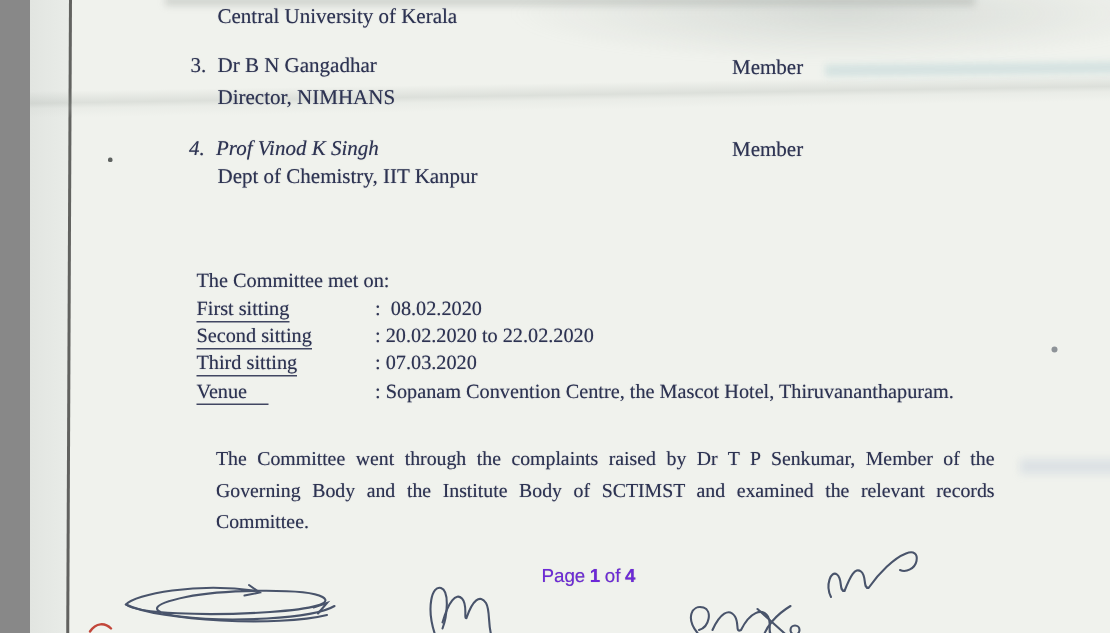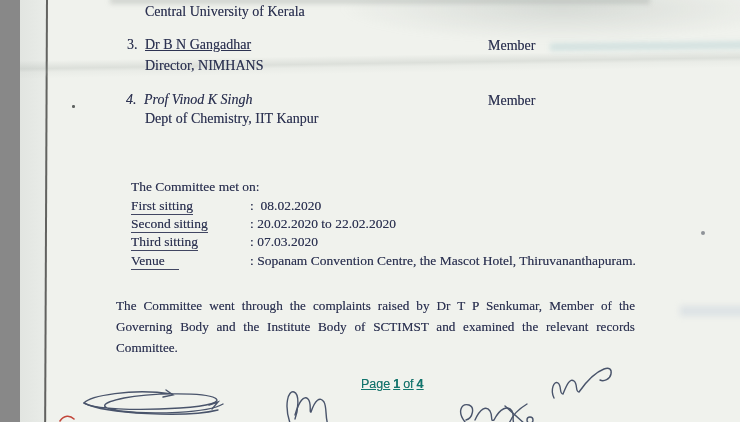--- a/index.html
+++ b/index.html
@@ -42,29 +42,29 @@
 
   
   .meet-rows { position:absolute; left:111px; top:197px; font-size:13.5px; }
   .meet-row { height:18.2px; line-height:18.2px; white-space:nowrap; text-shadow:0 0 0.6px rgba(45,51,82,0.55); }
   .meet-label { display:inline-block; width:119px; }
   .meet-label i { font-style:normal; border-bottom:1.2px solid rgba(45,51,82,0.9); padding-bottom:1px; }
   .meet-label.venue i { padding-right:14px; }
   .meet-value { white-space:pre; }
 
   
-  .para { position:absolute; left:96px; top:295px; width:519px; font-size:13.2px; }
+  .para { position:absolute; left:124px; top:295px; width:519px; font-size:13.2px; }
   .pline { text-align:justify; text-align-last:justify; line-height:21px;
     text-shadow:0 0 0.6px rgba(45,51,82,0.55); }
   .pline.last { text-align-last:auto; }
 
   
   .page-label { position:absolute; left:341px; top:377px;
-    font-family:"Liberation Sans","DejaVu Sans",sans-serif; font-size:12.5px; color:#0f766e;
-    text-shadow:0 0 0.5px rgba(58,63,63,0.5);text-decoration:underline; }
+    font-family:"Liberation Sans","DejaVu Sans",sans-serif; font-size:12.5px; color:#6d28d9;
+    text-shadow:0 0 0.5px rgba(58,63,63,0.5); }
   .page-label b { font-weight:700; }
   .page-label span { margin-right:3px; }
 
   .sig { position:absolute; }
   .sig path, .sig circle { fill:none; stroke:#49546b; stroke-width:1.4; stroke-linecap:round; }
   .redmark path { fill:none; stroke:#c2463a; stroke-width:1.6; stroke-linecap:round; }
 </style>
 </head>
 <body>
 
@@ -77,21 +77,21 @@
   <div class="smudge-topedge"></div>
   <div class="streak-teal"></div>
   <div class="streak-right"></div>
   <div class="binding-highlight"></div>
   <div class="binding"></div>
   <div class="speck" style="left:52px;top:105px;width:2.5px;height:2.5px;background:#5e6260;"></div>
   <div class="speck" style="left:681px;top:231px;width:4px;height:4px;background:#8e9398;"></div>
 
   <div class="t sz14" style="left:125px;top:4px;">Central University of Kerala</div>
 
-  <div class="t sz14" style="left:107px;top:37px;text-decoration:underline;">
+  <div class="t sz14" style="left:107px;top:37px;">
     <span class="member-num">3.</span><span>Dr B N Gangadhar</span>
   </div>
   <div class="t sz14" style="left:125px;top:58px;">Director, NIMHANS</div>
   <div class="t sz14" style="left:468px;top:38px;">Member</div>
 
   <div class="t sz14" style="left:106px;top:92px;font-style:italic;">
     <span class="member-num">4.</span><span>Prof Vinod K Singh</span>
   </div>
   <div class="t sz14" style="left:125px;top:111px;">Dept of Chemistry, IIT Kanpur</div>
   <div class="t sz14" style="left:468px;top:93px;">Member</div>

